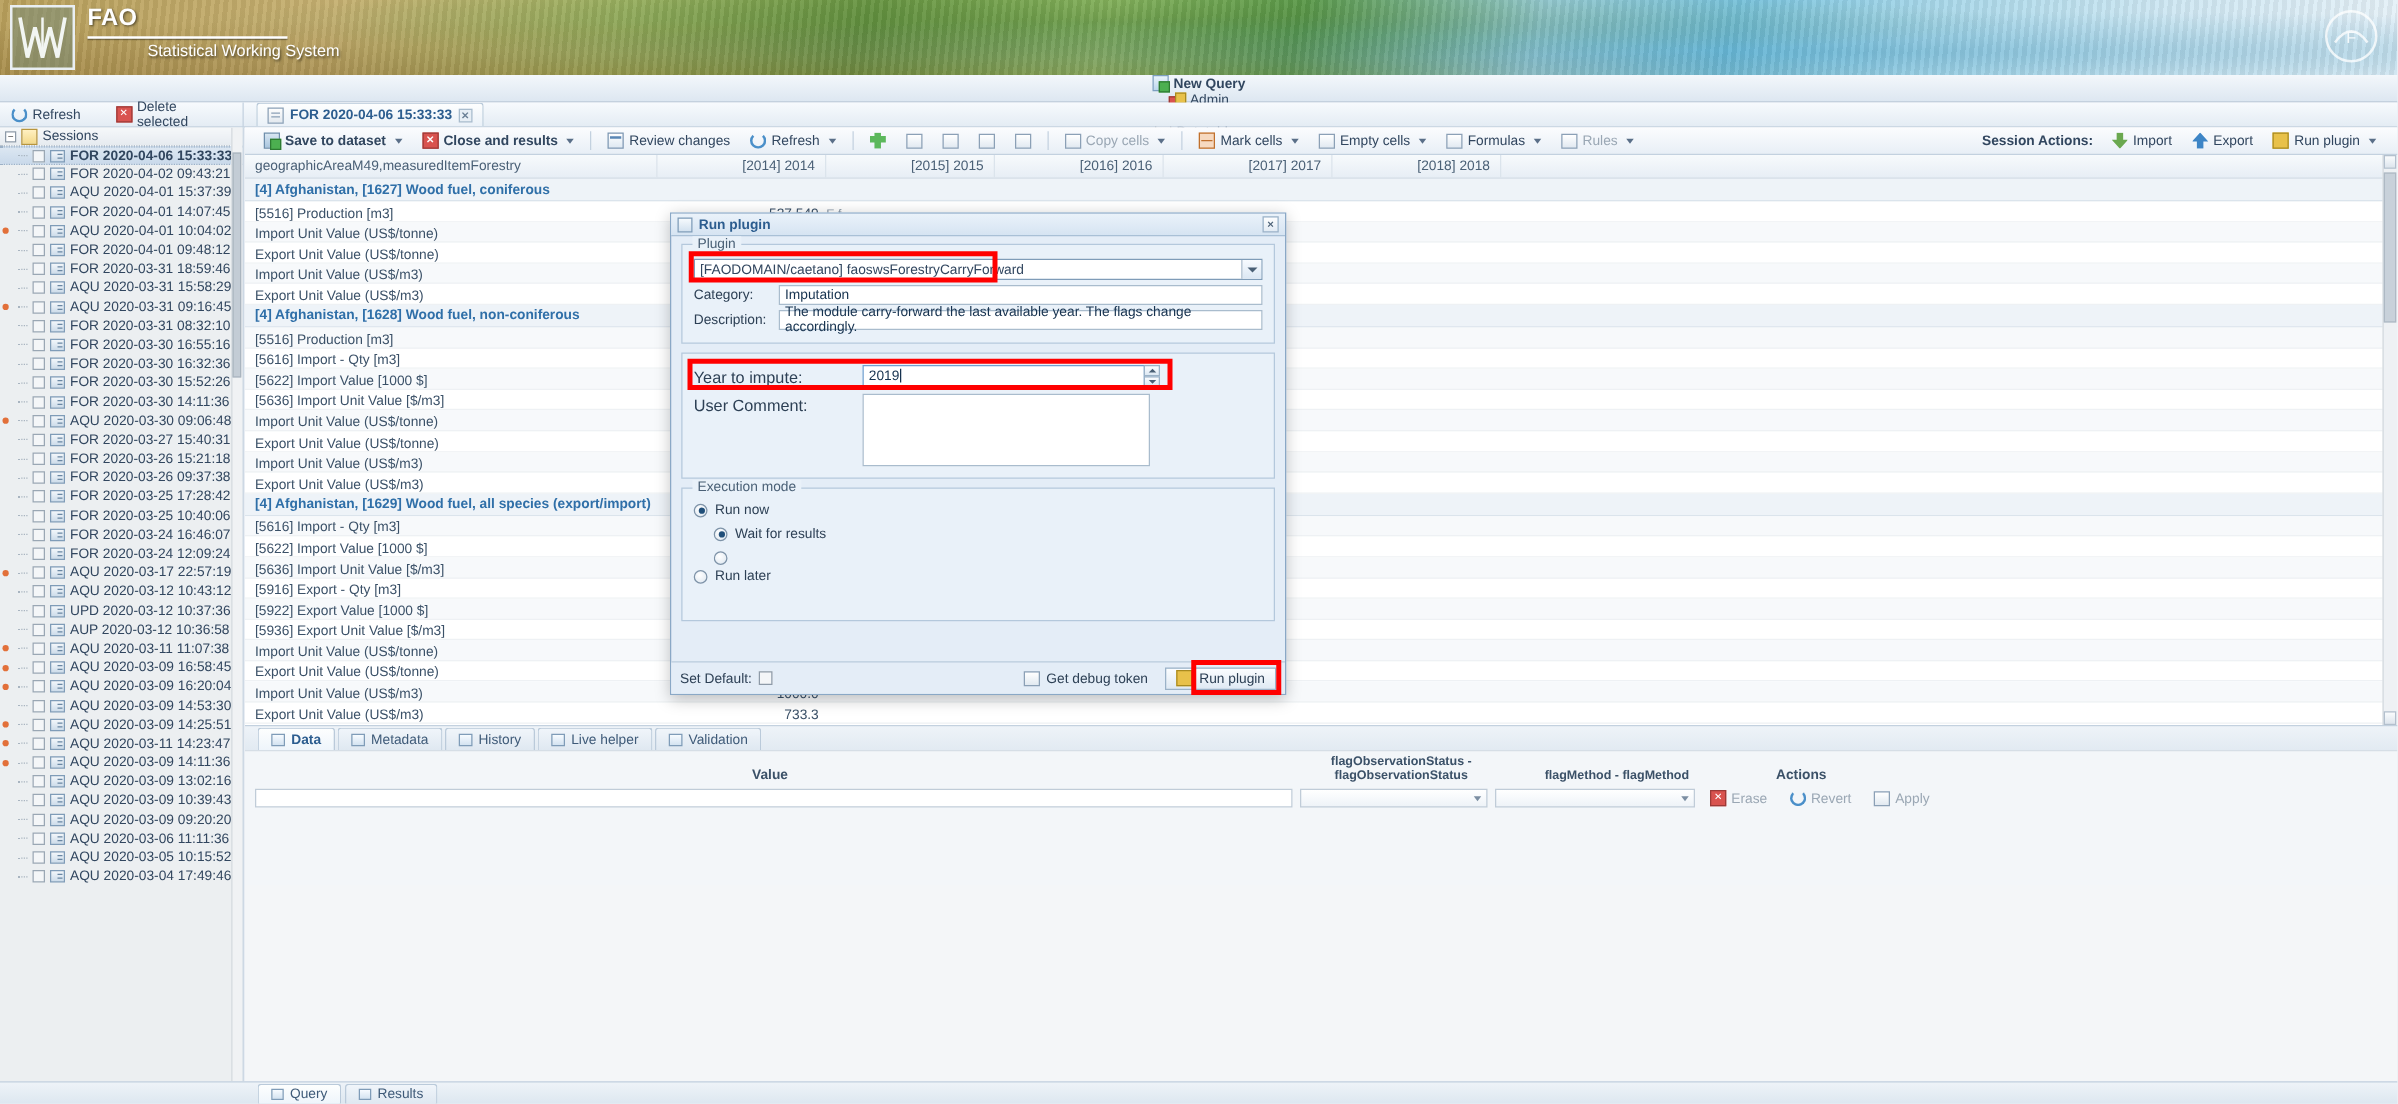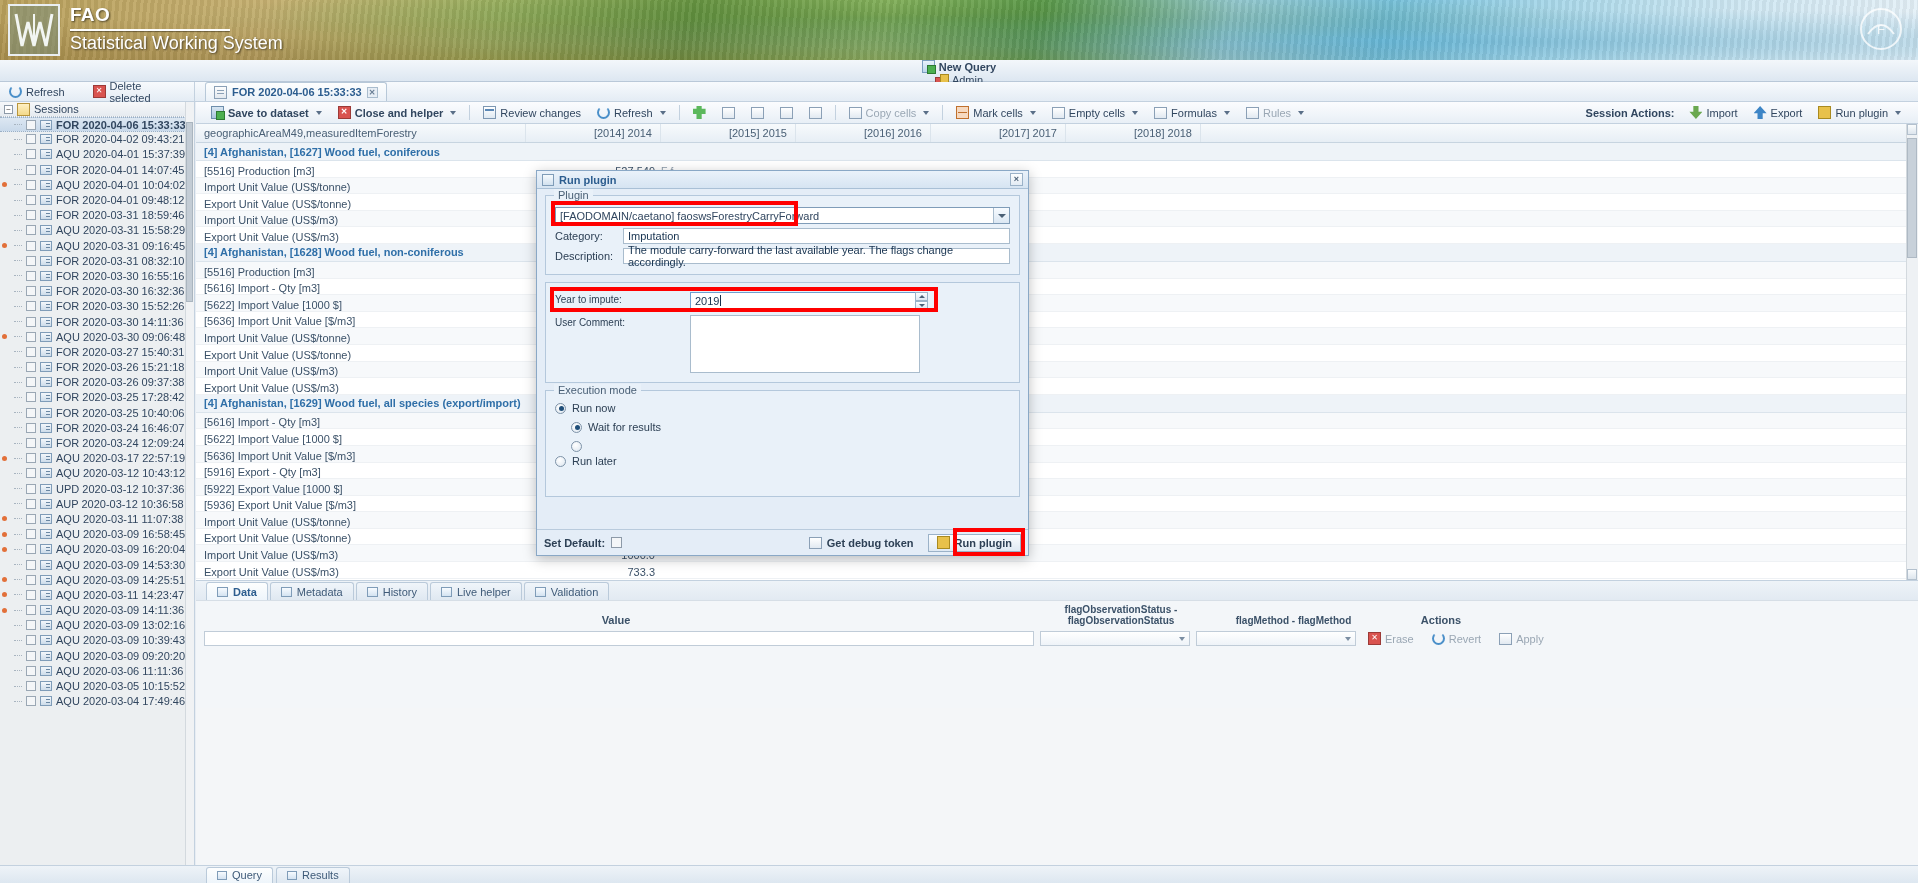--- a/index.html
+++ b/index.html
@@ -36,21 +36,21 @@
     border: 2px solid #e9eef2; background: rgba(120,140,120,.55);
     display:flex; align-items:center; justify-content:center; z-index:3;
   }
   .logo-box svg { width: 44px; height: 44px; }
   .brand {
     position:absolute; left: 70px; top: 4px; z-index:3; color:#fff;
     text-shadow: 1px 1px 2px rgba(0,0,0,.55);
   }
   .brand .l1 { font-size: 19px; font-weight: bold; letter-spacing:.3px; }
   .brand .rule { height:2px; background:#fff; margin:3px 0 2px 0; width:160px; box-shadow:0 1px 1px rgba(0,0,0,.4); }
-  .brand .l2 { font-size: 18px; }
+  .brand .l2 { font-size: 13px; margin-left: 48px; }
   .fao-right {
     position:absolute; right:14px; top:6px; width:46px; height:46px; z-index:3;
     opacity:.9;
   }
   .fao-right svg { width:46px; height:46px; }
 
   
   .menubar {
     position:absolute; left:0; top:60px; width:1918px; height:22px;
     background: linear-gradient(#f3f7fb, #dde7f1);
@@ -227,21 +227,21 @@
   .row .lab{width:68px;font-size:11px;color:#2d4055;flex:none;}
   .inp{flex:1;height:16px;border:1px solid #a9bccd;background:#fff;font-size:11px;padding:1px 4px;color:#16324f;display:flex;align-items:center;}
   .combo{flex:1;height:17px;border:1px solid #7f9cb8;background:#fff;font-size:11px;display:flex;align-items:center;padding:1px 4px;position:relative;}
   .combo .arrow{position:absolute;right:0;top:0;bottom:0;width:16px;background:linear-gradient(#f7fbff,#dbe7f3);border-left:1px solid #a9bccd;display:flex;align-items:center;justify-content:center;}
   .combo .arrow i{width:0;height:0;border-left:4px solid transparent;border-right:4px solid transparent;border-top:4px solid #4a6076;display:block;}
 
   .hl{position:absolute;border:4px solid #ff0000;pointer-events:none;}
 
   .params{border:1px solid #b4c8dc;background:#e9f1f9;padding:9px;margin-bottom:7px;}
   .p-row{display:flex;align-items:flex-start;margin-bottom:6px;}
-  .p-lab{width:135px;font-size:10px;color:#2d4055;padding-top:2px;}
+  .p-lab{width:135px;font-size:13px;color:#2d4055;padding-top:2px;}
   .spin{width:226px;height:17px;border:1px solid #6f9fd0;background:#fff;display:flex;align-items:center;padding-left:4px;font-size:11px;color:#16324f;position:relative;}
   .spin .caretmark{display:inline-block;width:1px;height:11px;background:#16324f;margin-left:1px;}
   .spin-btns{position:absolute;right:-13px;top:-1px;width:13px;height:17px;display:flex;flex-direction:column;}
   .spin-btns div{flex:1;border:1px solid #9bb2c8;background:linear-gradient(#fbfdff,#dde8f3);position:relative;}
   .spin-btns div::after{content:"";position:absolute;left:3px;top:2px;width:0;height:0;border-left:3px solid transparent;border-right:3px solid transparent;}
   .spin-btns div:first-child::after{border-bottom:3px solid #4a6076;}
   .spin-btns div:last-child::after{border-top:3px solid #4a6076;}
   .ta{width:230px;height:58px;border:1px solid #a9bccd;background:#fff;}
 
   .radio{width:11px;height:11px;border-radius:50%;border:1px solid #7e93a8;background:radial-gradient(circle at 40% 35%,#ffffff,#dbe5ef);flex:none;position:relative;}
@@ -638,21 +638,21 @@
   <div class="main">
 
     <div class="grid-toolbar">
       <div class="gt bold">
         <span class="ic ic-save"></span>
         <span>Save to dataset</span>
         <span class="caret"></span>
       </div>
       <div class="gt bold">
         <span class="ic ic-del"></span>
-        <span>Close and helper</span>
+        <span>Close and results</span>
         <span class="caret"></span>
       </div>
       <div class="gsep"></div>
       <div class="gt">
         <span class="ic ic-review"></span>
         <span>Review changes</span>
       </div>
       <div class="gt">
         <span class="ic ic-refresh"></span>
         <span>Refresh</span>
@@ -996,21 +996,21 @@
           <span class="radio"></span>
           <span style="color:#2d4055;"></span>
         </div>
         <div class="rrow" style="margin-bottom:0;align-items:flex-end;">
           <span class="radio"></span>
           <span>Run later</span>
         </div>
       </div>
     </div>
 
-    <div class="m-foot" style="position:relative;font-weight:bold;">
+    <div class="m-foot" style="position:relative;">
       <span style="font-size:11px;color:#2d4055;">Set Default:</span>
       <span class="chk"></span>
       <span style="flex:1;"></span>
       <div class="btn" style="border:none;background:transparent;">
         <span class="sq"></span>
         <span>Get debug token</span>
       </div>
       <div class="btn">
         <span class="ic ic-run"></span>
         <span>Run plugin</span>

